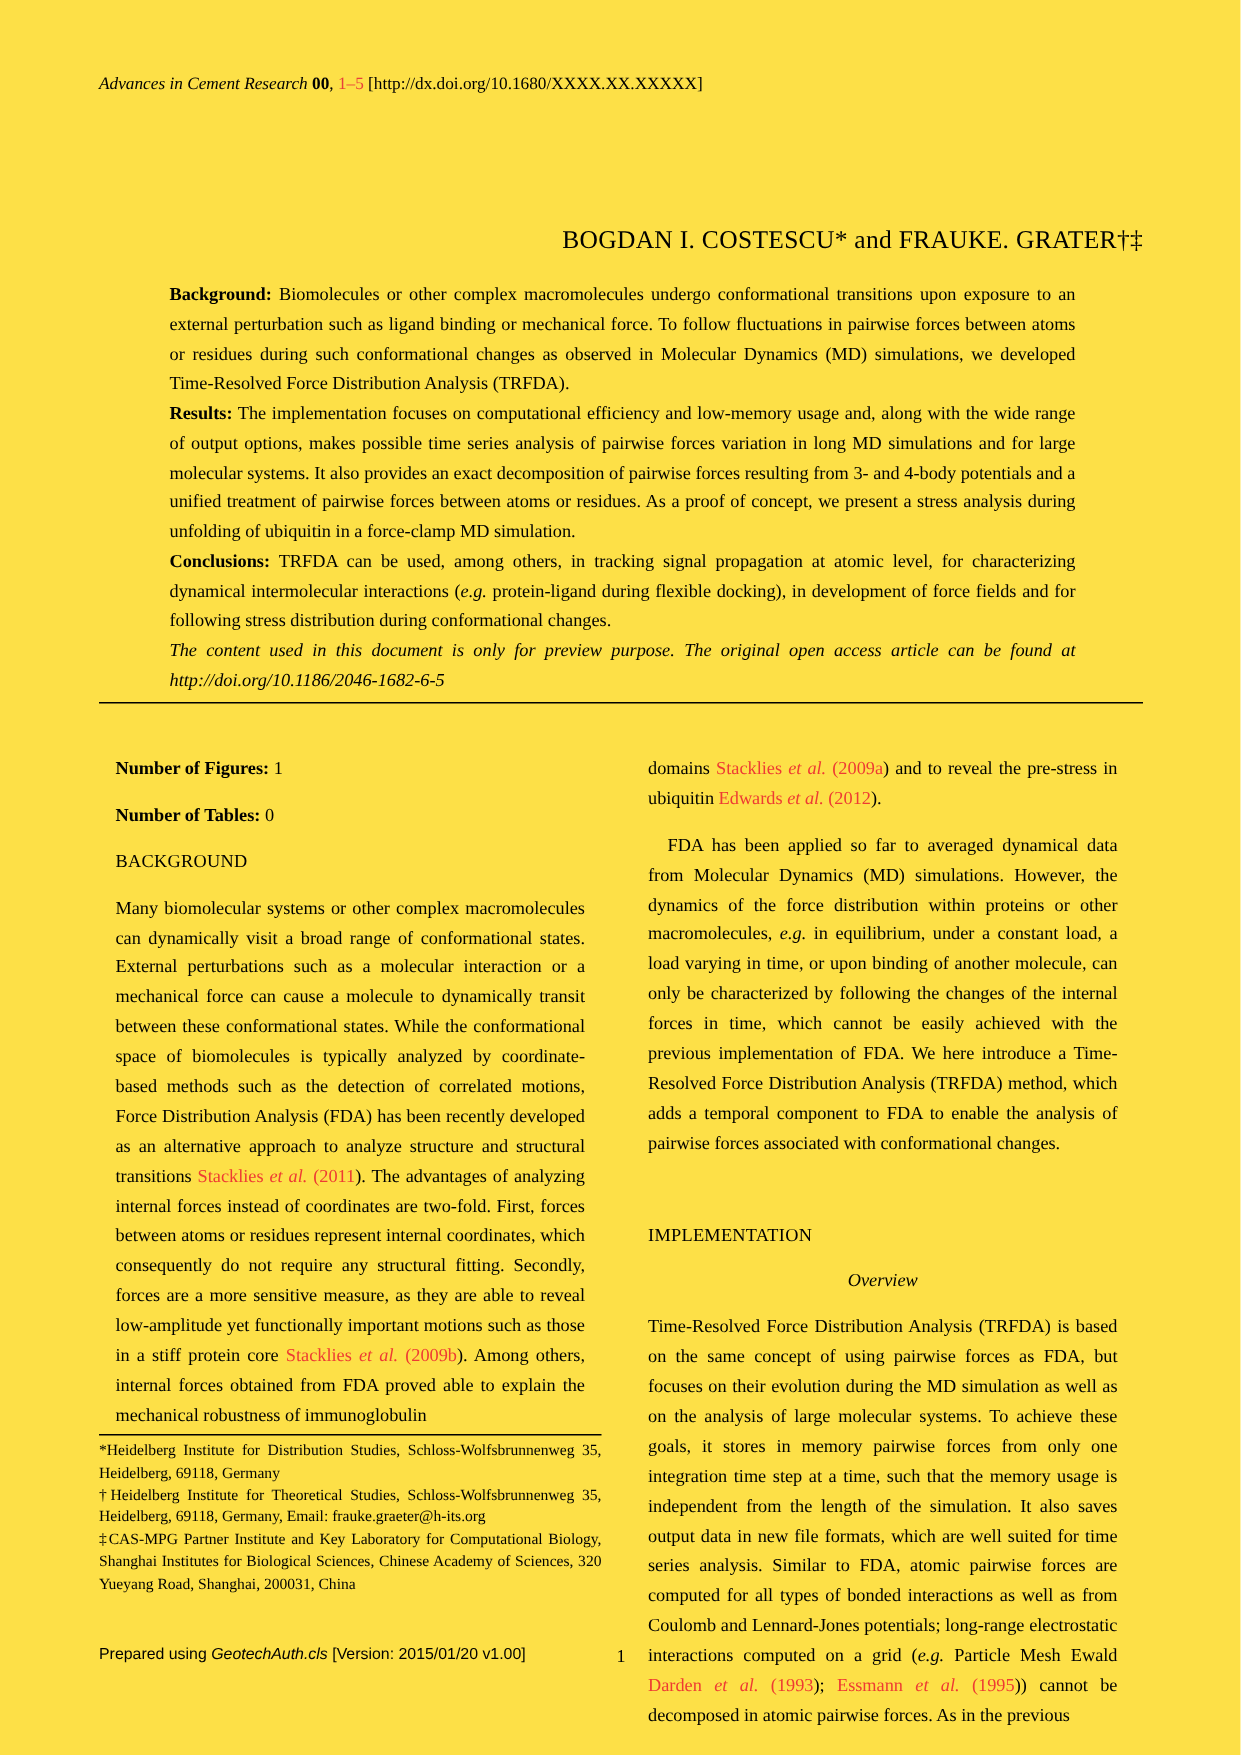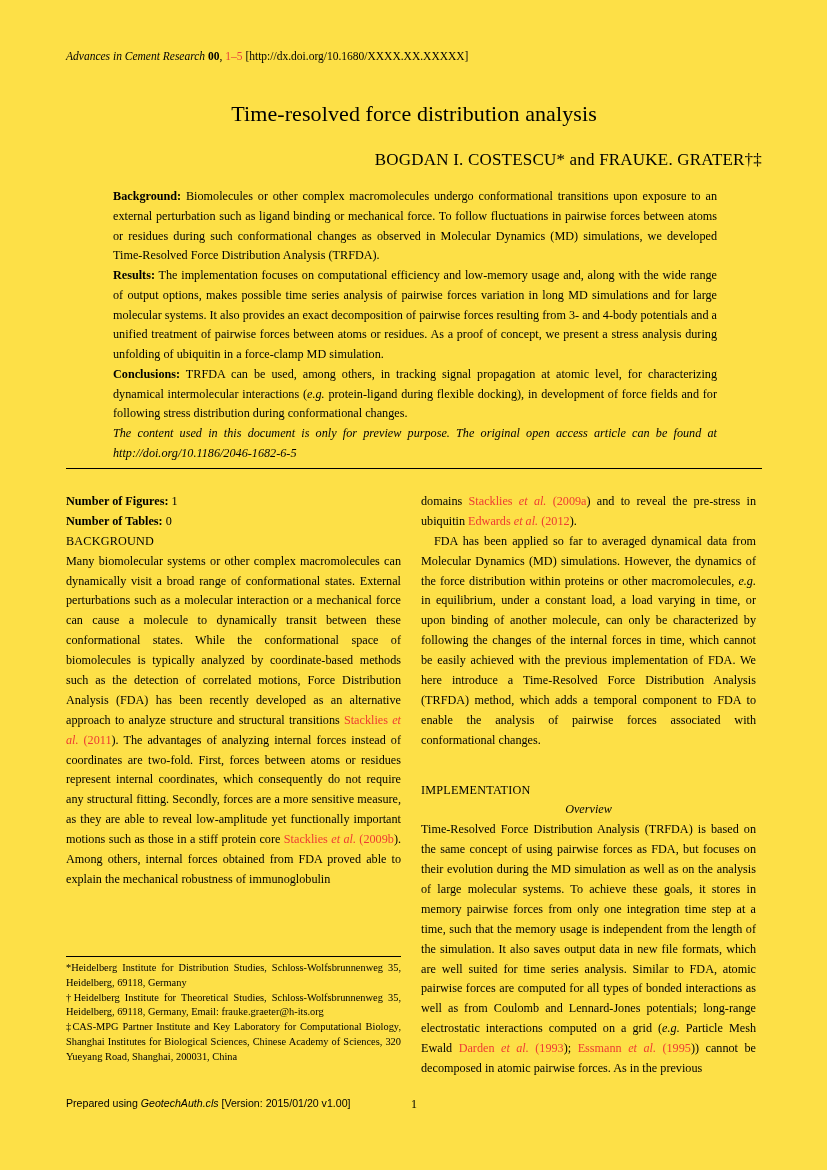--- a/index.html
+++ b/index.html
@@ -82,21 +82,21 @@
   .col {
     position: absolute;
     top: 492px;
     width: 335px;
     font-size: 12.2px;
     line-height: 1.63;
     text-align: justify;
   }
   .col-left  { left: 66px; }
   .col-right { left: 421px; }
-  .col p { margin: 0; }
+  .col p { margin: 11px; }
   .col p.indent { text-indent: 13px; }
   .counts { margin-bottom: 0; }
   .counts b { font-weight: bold; }
   .sec-head {
     margin-top: 26px;
     margin-bottom: 0;
     text-align: left;
     letter-spacing: 0.2px;
   }
   .sub-head {
@@ -154,21 +154,20 @@
 
 <div class="page">
 
   <div class="runninghead">
     <span class="jtitle">Advances in Cement Research</span>
     <span class="vol">00</span><span>,</span>
     <span class="pages">1–5</span>
     <span>[http://dx.doi.org/10.1680/XXXX.XX.XXXXX]</span>
   </div>
 
-  <div class="title">Time-resolved force distribution analysis</div>
   <div class="authors">BOGDAN I. COSTESCU* and FRAUKE. GRATER†‡</div>
 
   <div class="abstract">
     <p><span class="lead">Background:</span><span> Biomolecules or other complex macromolecules undergo conformational transitions upon exposure to an external perturbation such as ligand binding or mechanical force. To follow fluctuations in pairwise forces between atoms or residues during such conformational changes as observed in Molecular Dynamics (MD) simulations, we developed Time-Resolved Force Distribution Analysis (TRFDA).</span></p>
     <p><span class="lead">Results:</span><span> The implementation focuses on computational efficiency and low-memory usage and, along with the wide range of output options, makes possible time series analysis of pairwise forces variation in long MD simulations and for large molecular systems. It also provides an exact decomposition of pairwise forces resulting from 3- and 4-body potentials and a unified treatment of pairwise forces between atoms or residues. As a proof of concept, we present a stress analysis during unfolding of ubiquitin in a force-clamp MD simulation.</span></p>
     <p><span class="lead">Conclusions:</span><span> TRFDA can be used, among others, in tracking signal propagation at atomic level, for characterizing dynamical intermolecular interactions (</span><span class="it">e.g.</span><span> protein-ligand during flexible docking), in development of force fields and for following stress distribution during conformational changes.</span></p>
     <p class="preview">The content used in this document is only for preview purpose. The original open access article can be found at http://doi.org/10.1186/2046-1682-6-5</p>
   </div>
 
   <div class="rule-main"></div>

